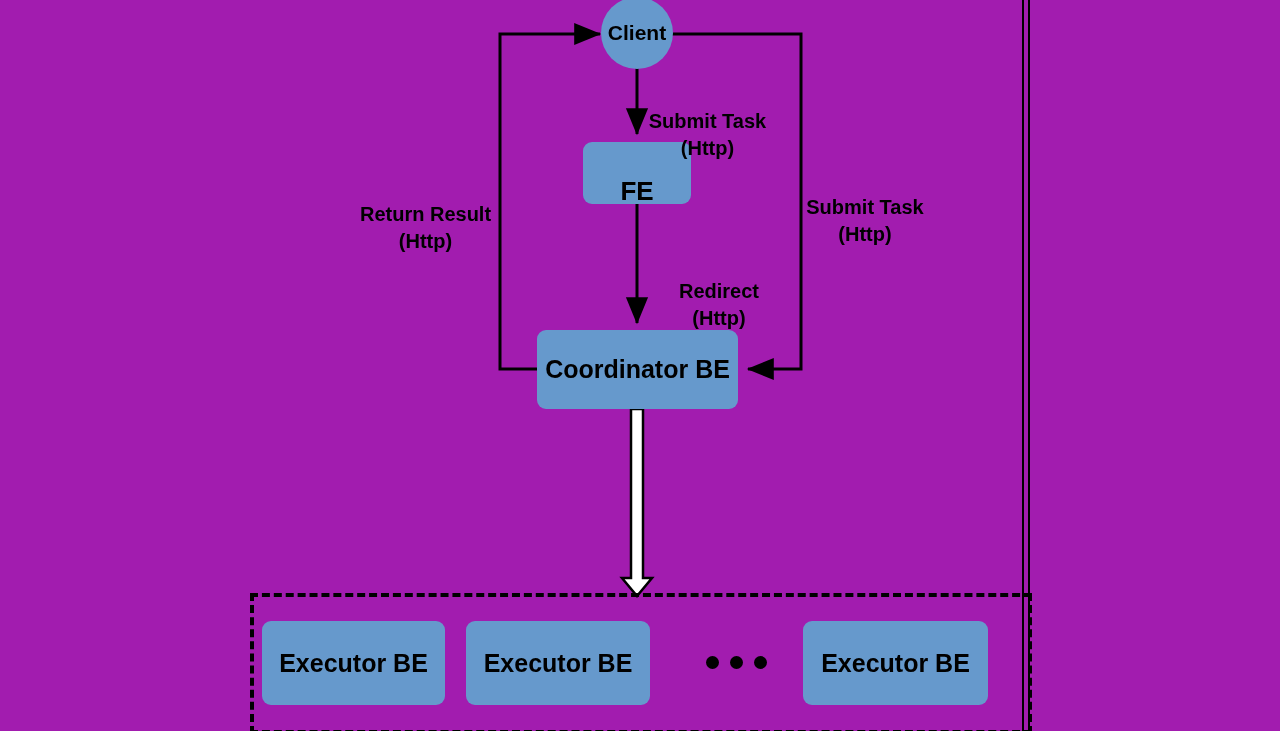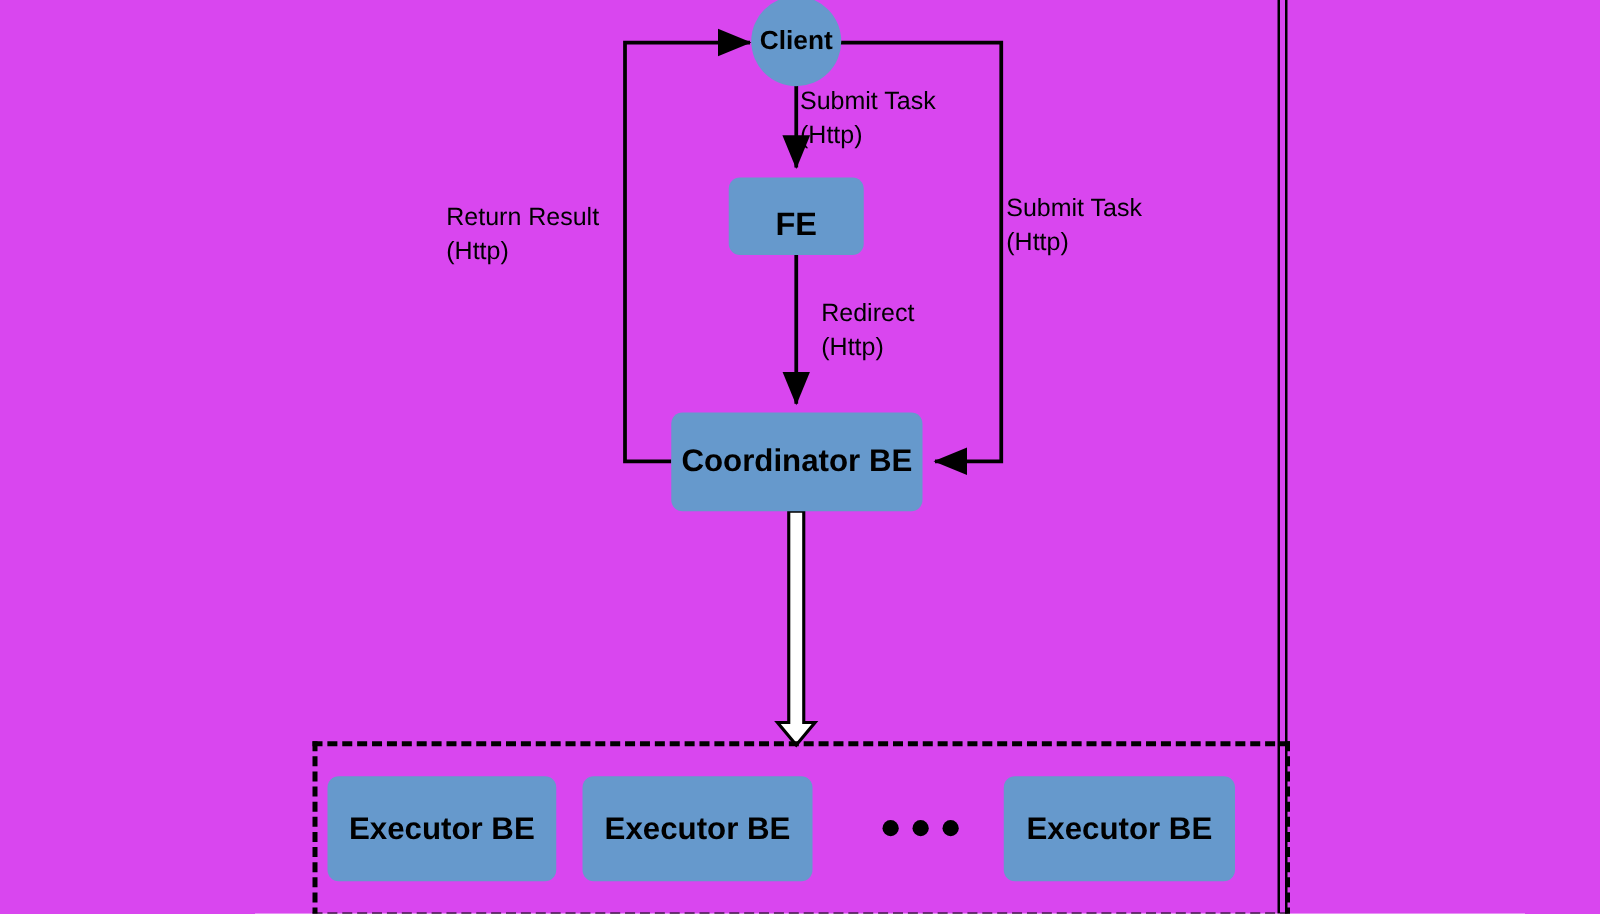--- a/index.html
+++ b/index.html
@@ -7,21 +7,21 @@
     padding: 0;
     background: #ffffff;
   }
   body {
     font-family: "Liberation Sans", sans-serif;
   }
   #canvas {
     position: relative;
     width: 1280px;
     height: 731px;
-    background: #d946ef;
+    background: #a21caf;
     overflow: hidden;
   }
   svg.layer {
     position: absolute;
     left: 0;
     top: 0;
     width: 1280px;
     height: 731px;
   }
   .node-label {
@@ -31,24 +31,26 @@
     justify-content: center;
     color: #000000;
     font-weight: bold;
     text-align: center;
     line-height: 1.15;
     pointer-events: none;
   }
   .edge-label {
     position: absolute;
     color: #000000;
-    font-weight: normal;
+    font-weight: bold;
     font-size: 20px;
     line-height: 1.35;
+    text-align: center;
     white-space: pre-line;
+    margin-top: 40px;
   }
   .box-shape {
     position: absolute;
     background: #6699cc;
     border-radius: 9px;
   }
   .circle-shape {
     position: absolute;
     background: #6699cc;
     border-radius: 50%;
@@ -107,21 +109,21 @@
 
     <g>
       <path d="M631,409 L631,578 L622,578 L637,596 L652,578 L643,578 L643,409 z" fill="#ffffff" stroke="#000000" stroke-width="2.5" stroke-linejoin="miter"></path>
     </g>
   </svg>
 
   <div class="circle-shape" style="left:601px; top:-3px; width:72px; height:72px;"></div>
   <div class="node-label" style="left:601px; top:-3px; width:72px; height:72px; font-size:21px;">Client</div>
 
   <div class="box-shape" style="left:583px; top:142px; width:108px; height:62px;"></div>
-  <div class="node-label" style="left:583px; top:142px; width:108px; height:76px; font-size:26px;">FE</div>
+  <div class="node-label" style="left:583px; top:154px; width:108px; height:76px; font-size:26px;">FE</div>
 
   <div class="box-shape" style="left:537px; top:330px; width:201px; height:79px;"></div>
   <div class="node-label" style="left:537px; top:330px; width:201px; height:79px; font-size:25px;text-align:center;">Coordinator BE</div>
 
   <div class="dashed-group" style="left:250px; top:593px; width:774px; height:133px;"></div>
 
   <div class="box-shape" style="left:262px; top:621px; width:183px; height:84px;"></div>
   <div class="node-label" style="left:262px; top:621px; width:183px; height:84px; font-size:25px;">Executor BE</div>
 
   <div class="box-shape" style="left:466px; top:621px; width:184px; height:84px;"></div>
@@ -132,21 +134,21 @@
     <span></span>
     <span></span>
   </div>
 
   <div class="box-shape" style="left:803px; top:621px; width:185px; height:84px;"></div>
   <div class="node-label" style="left:803px; top:621px; width:185px; height:84px; font-size:25px;">Executor BE</div>
 
   <div class="edge-label" style="left:640px; top:68px; width:135px;">Submit Task
 (Http)</div>
 
-  <div class="edge-label" style="left:639px; top:238px; width:96px;padding-left:18px;">Redirect
+  <div class="edge-label" style="left:653px; top:238px; width:96px;padding-left:18px;">Redirect
 (Http)</div>
 
   <div class="edge-label" style="left:805px; top:154px; width:120px;">Submit Task
 (Http)</div>
 
   <div class="edge-label" style="left:357px; top:161px; width:137px;">Return Result
 (Http)</div>
 
 
   <div class="vrule" style="left:1022px; top:0; height:731px;"></div>

